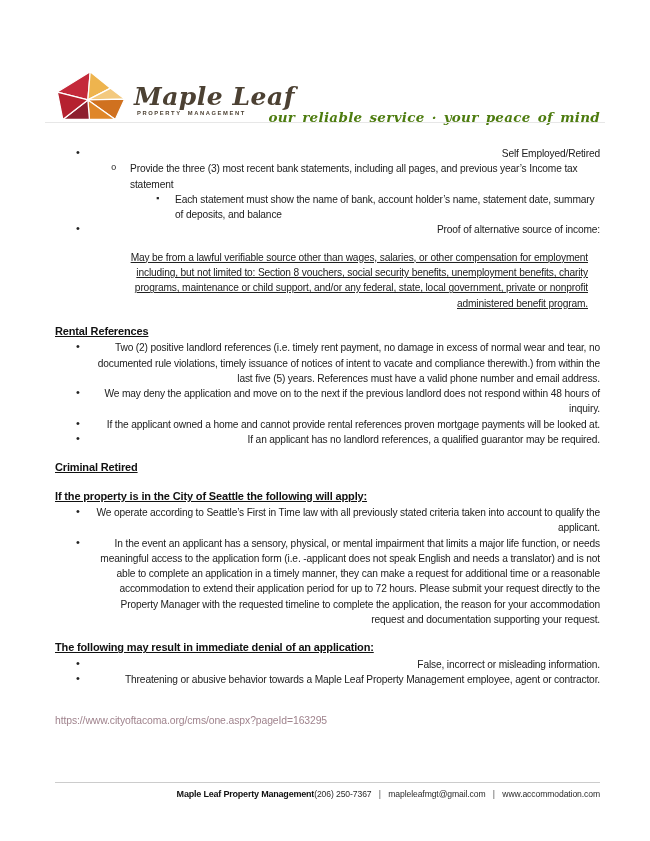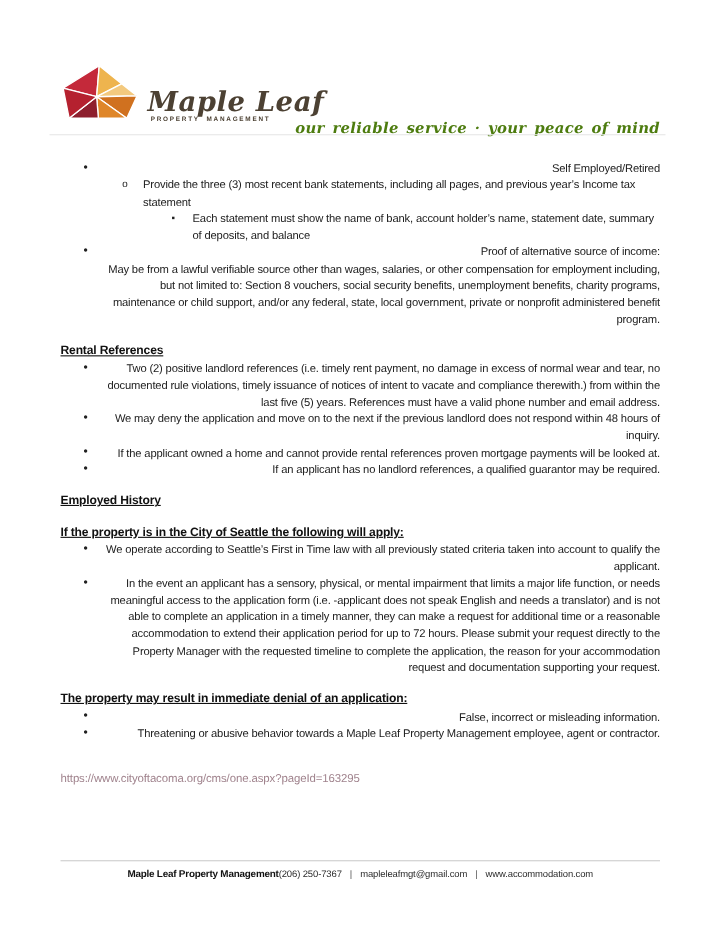--- a/index.html
+++ b/index.html
@@ -5,21 +5,21 @@
   * { margin:0; padding:0; box-sizing:border-box; }
   html,body { background:#ffffff; }
   body { font-family:"Liberation Sans", sans-serif; }
   .page {
     position:relative; width:650px; height:841px; margin:0 auto;
     background:#ffffff; overflow:hidden;
   }
 
   
   .header { position:absolute; top:56px; left:55px; right:50px; height:60px; }
-  .logo-group { position:absolute; left:0; top:0; display:flex; align-items:flex-end; }
+  .logo-group { position:absolute; left:0; top:12px; display:flex; align-items:center; }
   .house-svg { width:72px; height:56px; display:block; }
   .logotype { margin-left:7px; margin-top:8px; }
   .brand-script {
     font-family:"DejaVu Serif", serif; font-style:italic; font-weight:bold;
     font-size:25px; color:#4c4133; letter-spacing:0.5px; line-height:26px;
   }
   .brand-sub {
     font-size:5.8px; letter-spacing:1.6px; color:#4c4133; font-weight:bold;
     margin-top:0px; margin-left:3px; display:flex; gap:6px;
   }
@@ -46,39 +46,39 @@
   li.l1::before {
     content:"\2022"; position:absolute; left:21px; top:-1px; font-size:11px; color:#212121;
   }
   li.l2::before {
     content:"o"; position:absolute; left:56px; top:-0.5px;
     font-family:"Liberation Mono", monospace; font-size:9px; color:#212121;
   }
   li.l3::before {
     content:"\25AA"; position:absolute; left:101px; top:-1px; font-size:9px; color:#212121;
   }
-  .continuation { margin:0; }
+  .continuation { margin:12px;text-decoration:underline; }
   .section-heading {
     font-size:11px; font-weight:bold; color:#111; letter-spacing:-0.15px;
     margin-top:13px; margin-bottom:1px;text-decoration:underline;
   }
   .doc-link-row { margin-top:26px; }
   .doc-link {
     color:#a0838d; text-decoration:none; font-size:10.4px; letter-spacing:-0.1px;
     cursor:pointer;
   }
 
   
   .footer-rule {
     position:absolute; top:782px; left:55px; width:545px; height:0;
     border-top:1.2px solid #cccccc;
   }
   .footer-row {
     position:absolute; top:789px; left:55px; width:545px;
-    display:flex; justify-content:center; align-items:baseline;
+    display:flex; justify-content:flex-end; align-items:baseline;
   }
   .footer-company { font-size:9px; font-weight:bold; color:#111; letter-spacing:-0.2px; }
   .footer-contact { font-size:8.6px; color:#2b2b2b; letter-spacing:-0.1px; }
   .footer-contact .pipe { margin:0 5px; color:#555; }
 </style>
 </head>
 <body>
 
 <div class="page">
 
@@ -115,27 +115,27 @@
         <li class="li l1">Proof of alternative source of income:<div class="continuation">May be from a lawful verifiable source other than wages, salaries, or other compensation for employment including, but not limited to: Section 8 vouchers, social security benefits, unemployment benefits, charity programs, maintenance or child support, and/or any federal, state, local government, private or nonprofit administered benefit program.</div></li>
       </ul>
     <div>
         <h3 class="section-heading">Rental References</h3>
         <ul class="doc-list">
           <li class="li l1">Two (2) positive landlord references (i.e. timely rent payment, no damage in excess of normal wear and tear, no documented rule violations, timely issuance of notices of intent to vacate and compliance therewith.) from within the last five (5) years. References must have a valid phone number and email address.</li>
           <li class="li l1">We may deny the application and move on to the next if the previous landlord does not respond within 48 hours of inquiry.</li>
           <li class="li l1">If the applicant owned a home and cannot provide rental references proven mortgage payments will be looked at.</li>
           <li class="li l1">If an applicant has no landlord references, a qualified guarantor may be required.</li>
         </ul>
-        <h3 class="section-heading">Employed History</h3>
+        <h3 class="section-heading">Criminal Retired</h3>
         <h3 class="section-heading">If the property is in the City of Seattle the following will apply:</h3>
         <ul class="doc-list">
           <li class="li l1">We operate according to Seattle’s First in Time law with all previously stated criteria taken into account to qualify the applicant.</li>
           <li class="li l1">In the event an applicant has a sensory, physical, or mental impairment that limits a major life function, or needs meaningful access to the application form (i.e. -applicant does not speak English and needs a translator) and is not able to complete an application in a timely manner, they can make a request for additional time or a reasonable accommodation to extend their application period for up to 72 hours. Please submit your request directly to the Property Manager with the requested timeline to complete the application, the reason for your accommodation request and documentation supporting your request.</li>
         </ul>
-        <h3 class="section-heading">The property may result in immediate denial of an application:</h3>
+        <h3 class="section-heading">The following may result in immediate denial of an application:</h3>
         <ul class="doc-list">
           <li class="li l1">False, incorrect or misleading information.</li>
           <li class="li l1">Threatening or abusive behavior towards a Maple Leaf Property Management employee, agent or contractor.</li>
         </ul>
       </div>
     <div class="doc-link-row">
       <a class="doc-link" href="#">https://www.cityoftacoma.org/cms/one.aspx?pageId=163295</a>
     </div>
   </div>
 

